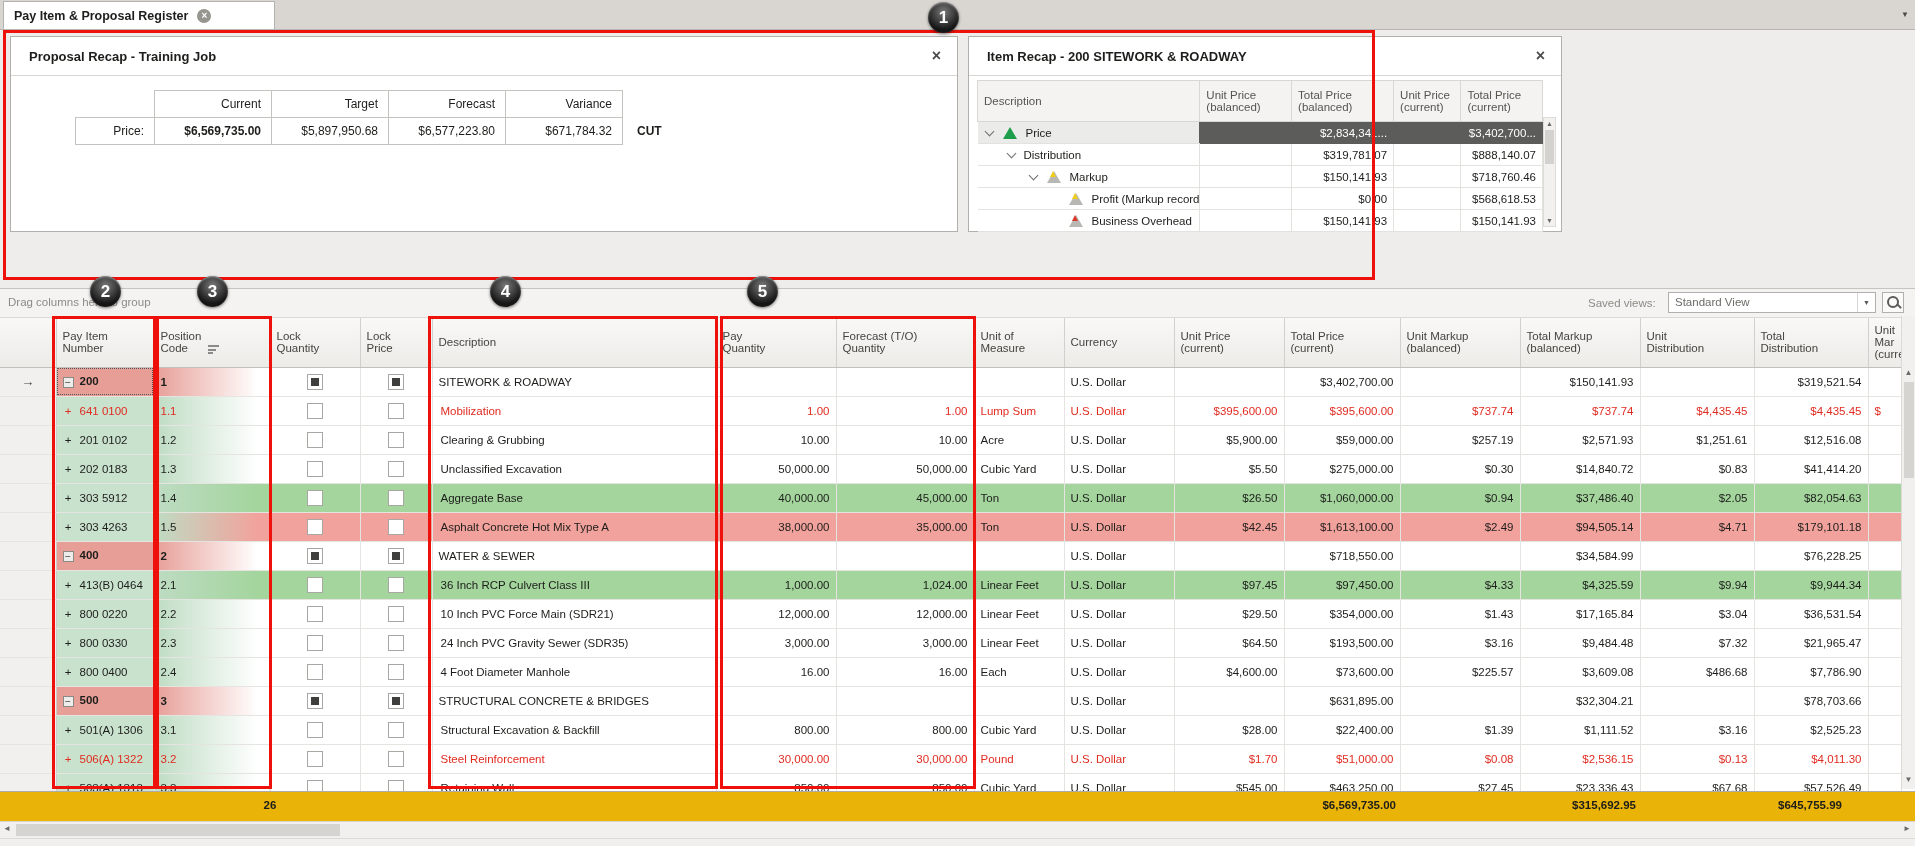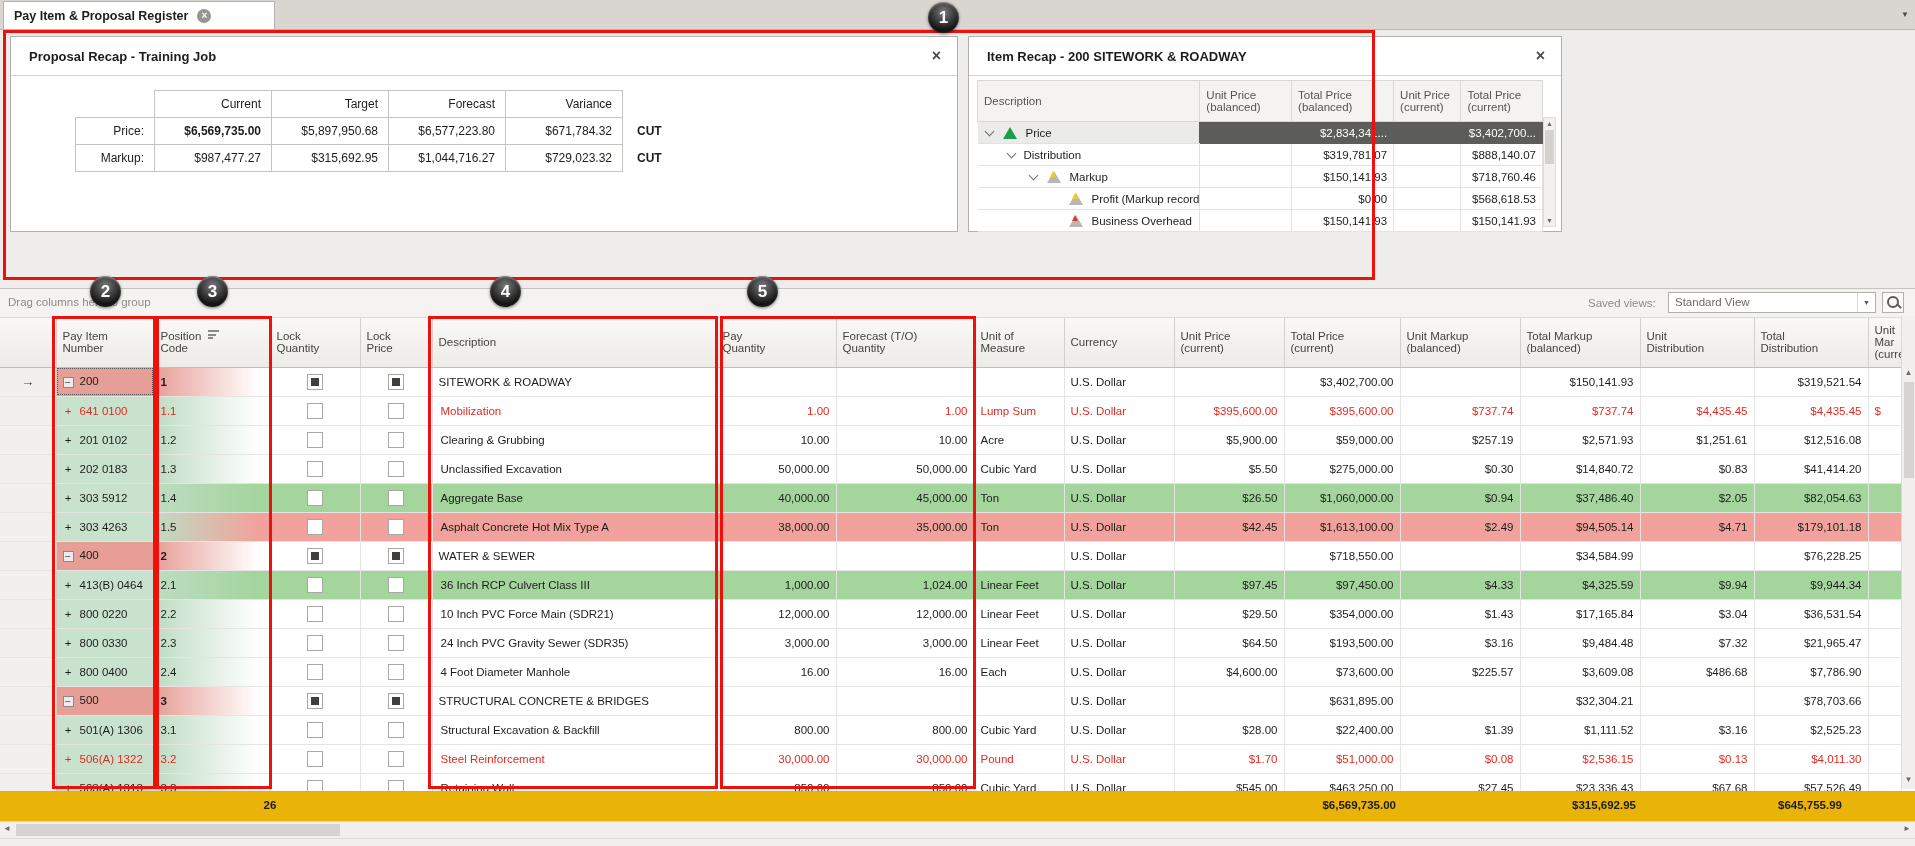--- a/index.html
+++ b/index.html
@@ -60,38 +60,38 @@
   .dd .txt{position:absolute;left:6px;top:3px;color:#6d6b67;font-size:11.5px}
   .dd .btn{position:absolute;right:0;top:0;width:17px;height:100%;border-left:1px solid #d8d6d2;text-align:center;font-size:7px;color:#555;line-height:19px}
   .mag{position:absolute;left:1882px;top:3px;width:22px;height:21px;border:1px solid #b2b0ac;background:#fbfaf9;box-sizing:border-box}
   .mag i{position:absolute;left:4px;top:3px;width:8px;height:8px;border:2px solid #5a5a58;border-radius:50%}
   .mag u{position:absolute;left:13px;top:12px;width:6px;height:2px;background:#5a5a58;transform:rotate(45deg)}
 
   .gridclip{position:relative;height:473px;overflow:hidden;background:#fff}
   table.grid{border-collapse:collapse;table-layout:fixed;width:1901px}
   .grid thead th{background:linear-gradient(#f9f8f6,#ecebe8);border-right:1px solid #d2d0cc;border-bottom:1px solid #c2c0bc;
                  font-weight:normal;font-size:11.5px;color:#46443f;text-align:left;padding:2px 6px;height:49px;vertical-align:middle;box-sizing:border-box}
-  .grid thead th .hwrap{display:flex;align-items:flex-start;gap:7px}
+  .grid thead th .hwrap{display:flex;align-items:flex-end;gap:7px}
   .sort-icon{width:11px;height:9px;flex:none;background:
      linear-gradient(#8a8a88,#8a8a88) 0 0/11px 2px no-repeat,
      linear-gradient(#8a8a88,#8a8a88) 0 3.5px/8px 2px no-repeat,
      linear-gradient(#8a8a88,#8a8a88) 0 7px/5px 2px no-repeat}
   .grid td{height:29px;border-right:1px solid #e6e4e1;border-bottom:1px solid #e6e4e1;padding:0 6px;
            font-size:11.5px;overflow:hidden;white-space:nowrap;box-sizing:border-box}
   .grid .num{text-align:right}
   .grid tr.tint-green > td{background-color:#a3d59d}
   .grid tr.tint-red > td{background-color:#f2a29c}
   .grid tr > td.ind{border-right:1px solid #cfcdc9;background:#f1f0ee;text-align:center;color:#3c3c3a;font-size:13px;padding:0}
   .grid tr.r-group > td.payitem{background:#e79e97}
   .grid tr.r-item  > td.payitem{background:#c9e2cd}
   .grid tr.r-group > td.poscode{background-image:linear-gradient(to right,#e79e97,rgba(231,158,151,0) 90%);font-weight:bold}
   .grid tr.r-item  > td.poscode{background-image:linear-gradient(to right,#bedcc3,rgba(190,220,195,0) 90%)}
   .grid tr.text-red td{color:#e02b20}
   .grid .pinum{margin-left:6px}
-  .grid tr.r-group .pinum{font-weight:normal}
+  .grid tr.r-group .pinum{font-weight:bold}
   .grid td.payitem.sel{outline:1px dotted #555;outline-offset:-2px}
   .grid td.cbcell{text-align:center}
   .cb{display:inline-block;width:14px;height:14px;background:#fff;border:1px solid #a9a7a3;vertical-align:middle;box-sizing:content-box}
   .cb.filled::after{content:"";display:block;width:8px;height:8px;margin:3px;background:#3f3f3d}
   .mbox{display:inline-block;width:11px;height:11px;border:1px solid #8b8984;background:#edecea;color:#3c3c3a;
         font-size:10px;line-height:10px;text-align:center;vertical-align:middle;box-sizing:border-box}
   .plus{display:inline-block;width:11px;text-align:center;color:inherit}
   .grid td.desc.indent{padding-left:8px}
 
   .summary{position:relative;height:29px;background:#eab308;border-top:1px solid #aeaca8;border-bottom:1px solid #d8d6d2;
@@ -142,28 +142,20 @@
       <td class="pcol">Forecast</td>
       <td class="pcol">Variance</td>
       <td class="cutcell"></td>
     </tr>
     <tr>
       <td class="plabel">Price:</td>
       <td class="bold">$6,569,735.00</td>
       <td>$5,897,950.68</td>
       <td>$6,577,223.80</td>
       <td>$671,784.32</td>
-      <td class="cutcell">CUT</td>
-    </tr>
-    <tr>
-      <td class="plabel">Markup:</td>
-      <td>$987,477.27</td>
-      <td>$315,692.95</td>
-      <td>$1,044,716.27</td>
-      <td>$729,023.32</td>
       <td class="cutcell">CUT</td>
     </tr>
   </tbody>
     </table>
 </div>
 
 <div class="panel" style="left:968px;top:36px;width:594px;height:196px">
   <div class="panel-head">
     <span>Item Recap - 200 SITEWORK &amp; ROADWAY</span>
     <span class="close-x">×</span>

